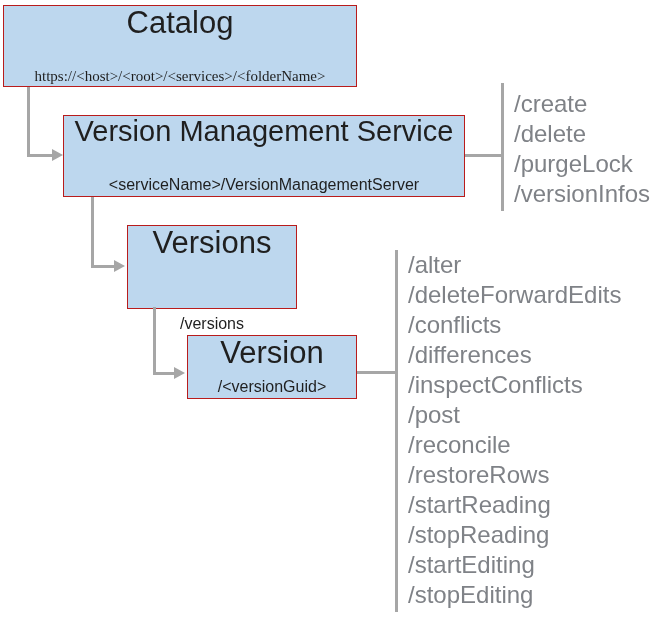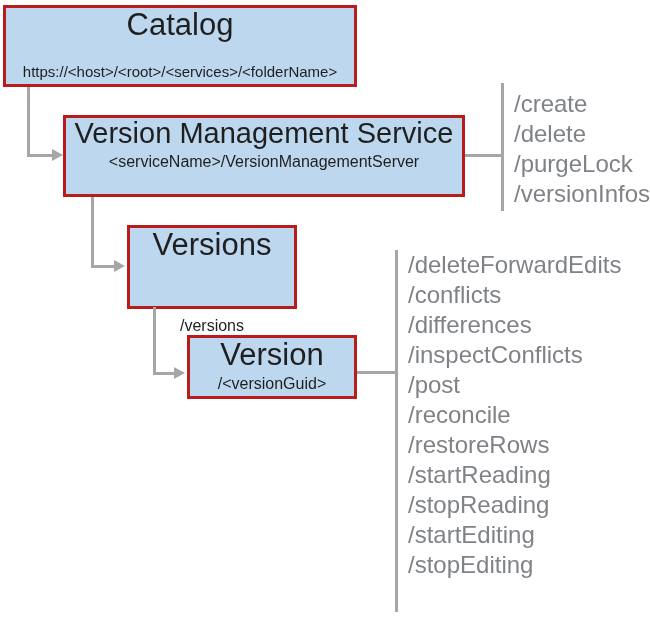--- a/index.html
+++ b/index.html
@@ -11,41 +11,41 @@
   #canvas {
     position: relative;
     width: 650px;
     height: 617px;
     background: #ffffff;
     overflow: hidden;
   }
   .node {
     position: absolute;
     background: #bdd7ee;
-    border: 3px solid #b91c1c;
+    border: 1px solid #b91c1c;
     box-sizing: border-box;
     display: flex;
     flex-direction: column;
     align-items: center;
-    justify-content: flex-start;
+    justify-content: space-between;
     text-align: center;
   }
   .node .title {
     color: #1f1f1f;
     line-height: 1.1;
     white-space: nowrap;
   }
   .node .subtitle {
     color: #1f1f1f;
     line-height: 1.3;
     white-space: nowrap;
   }
   #node-catalog   { left: 3px;   top: 5px;   width: 354px; height: 82px; }
   #node-catalog .title { font-size: 31px; }
-  #node-catalog .subtitle { font-size: 15px; margin-top: 20px; }
+  #node-catalog .subtitle { font-size: 15px; margin-top: 20px; font-family: Liberation Serif, serif; }
 
   #node-vms       { left: 63px;  top: 115px; width: 402px; height: 82px; }
   #node-vms .title { font-size: 29px; }
   #node-vms .subtitle { font-size: 16px; margin-top: 2px; }
 
   #node-versions  { left: 127px; top: 225px; width: 170px; height: 84px; gap: 44px; }
   #node-versions .title { font-size: 31px; }
   #node-versions .subtitle { font-size: 16px; margin-top: 10px; }
 
   #node-version   { left: 187px; top: 335px; width: 170px; height: 64px; }
@@ -120,20 +120,21 @@
   <div class="seg" style="left:395px; top:250px; width:3px; height:362px;"></div>
 
   <div class="op-list" style="left:514px; top:89px;">
     <div class="op-item">/create</div>
     <div class="op-item">/delete</div>
     <div class="op-item">/purgeLock</div>
     <div class="op-item">/versionInfos</div>
   </div>
 
   <div class="op-list" style="left:408px; top:250px;">
+    <div class="op-item">/alter</div>
     <div class="op-item">/deleteForwardEdits</div>
     <div class="op-item">/conflicts</div>
     <div class="op-item">/differences</div>
     <div class="op-item">/inspectConflicts</div>
     <div class="op-item">/post</div>
     <div class="op-item">/reconcile</div>
     <div class="op-item">/restoreRows</div>
     <div class="op-item">/startReading</div>
     <div class="op-item">/stopReading</div>
     <div class="op-item">/startEditing</div>

